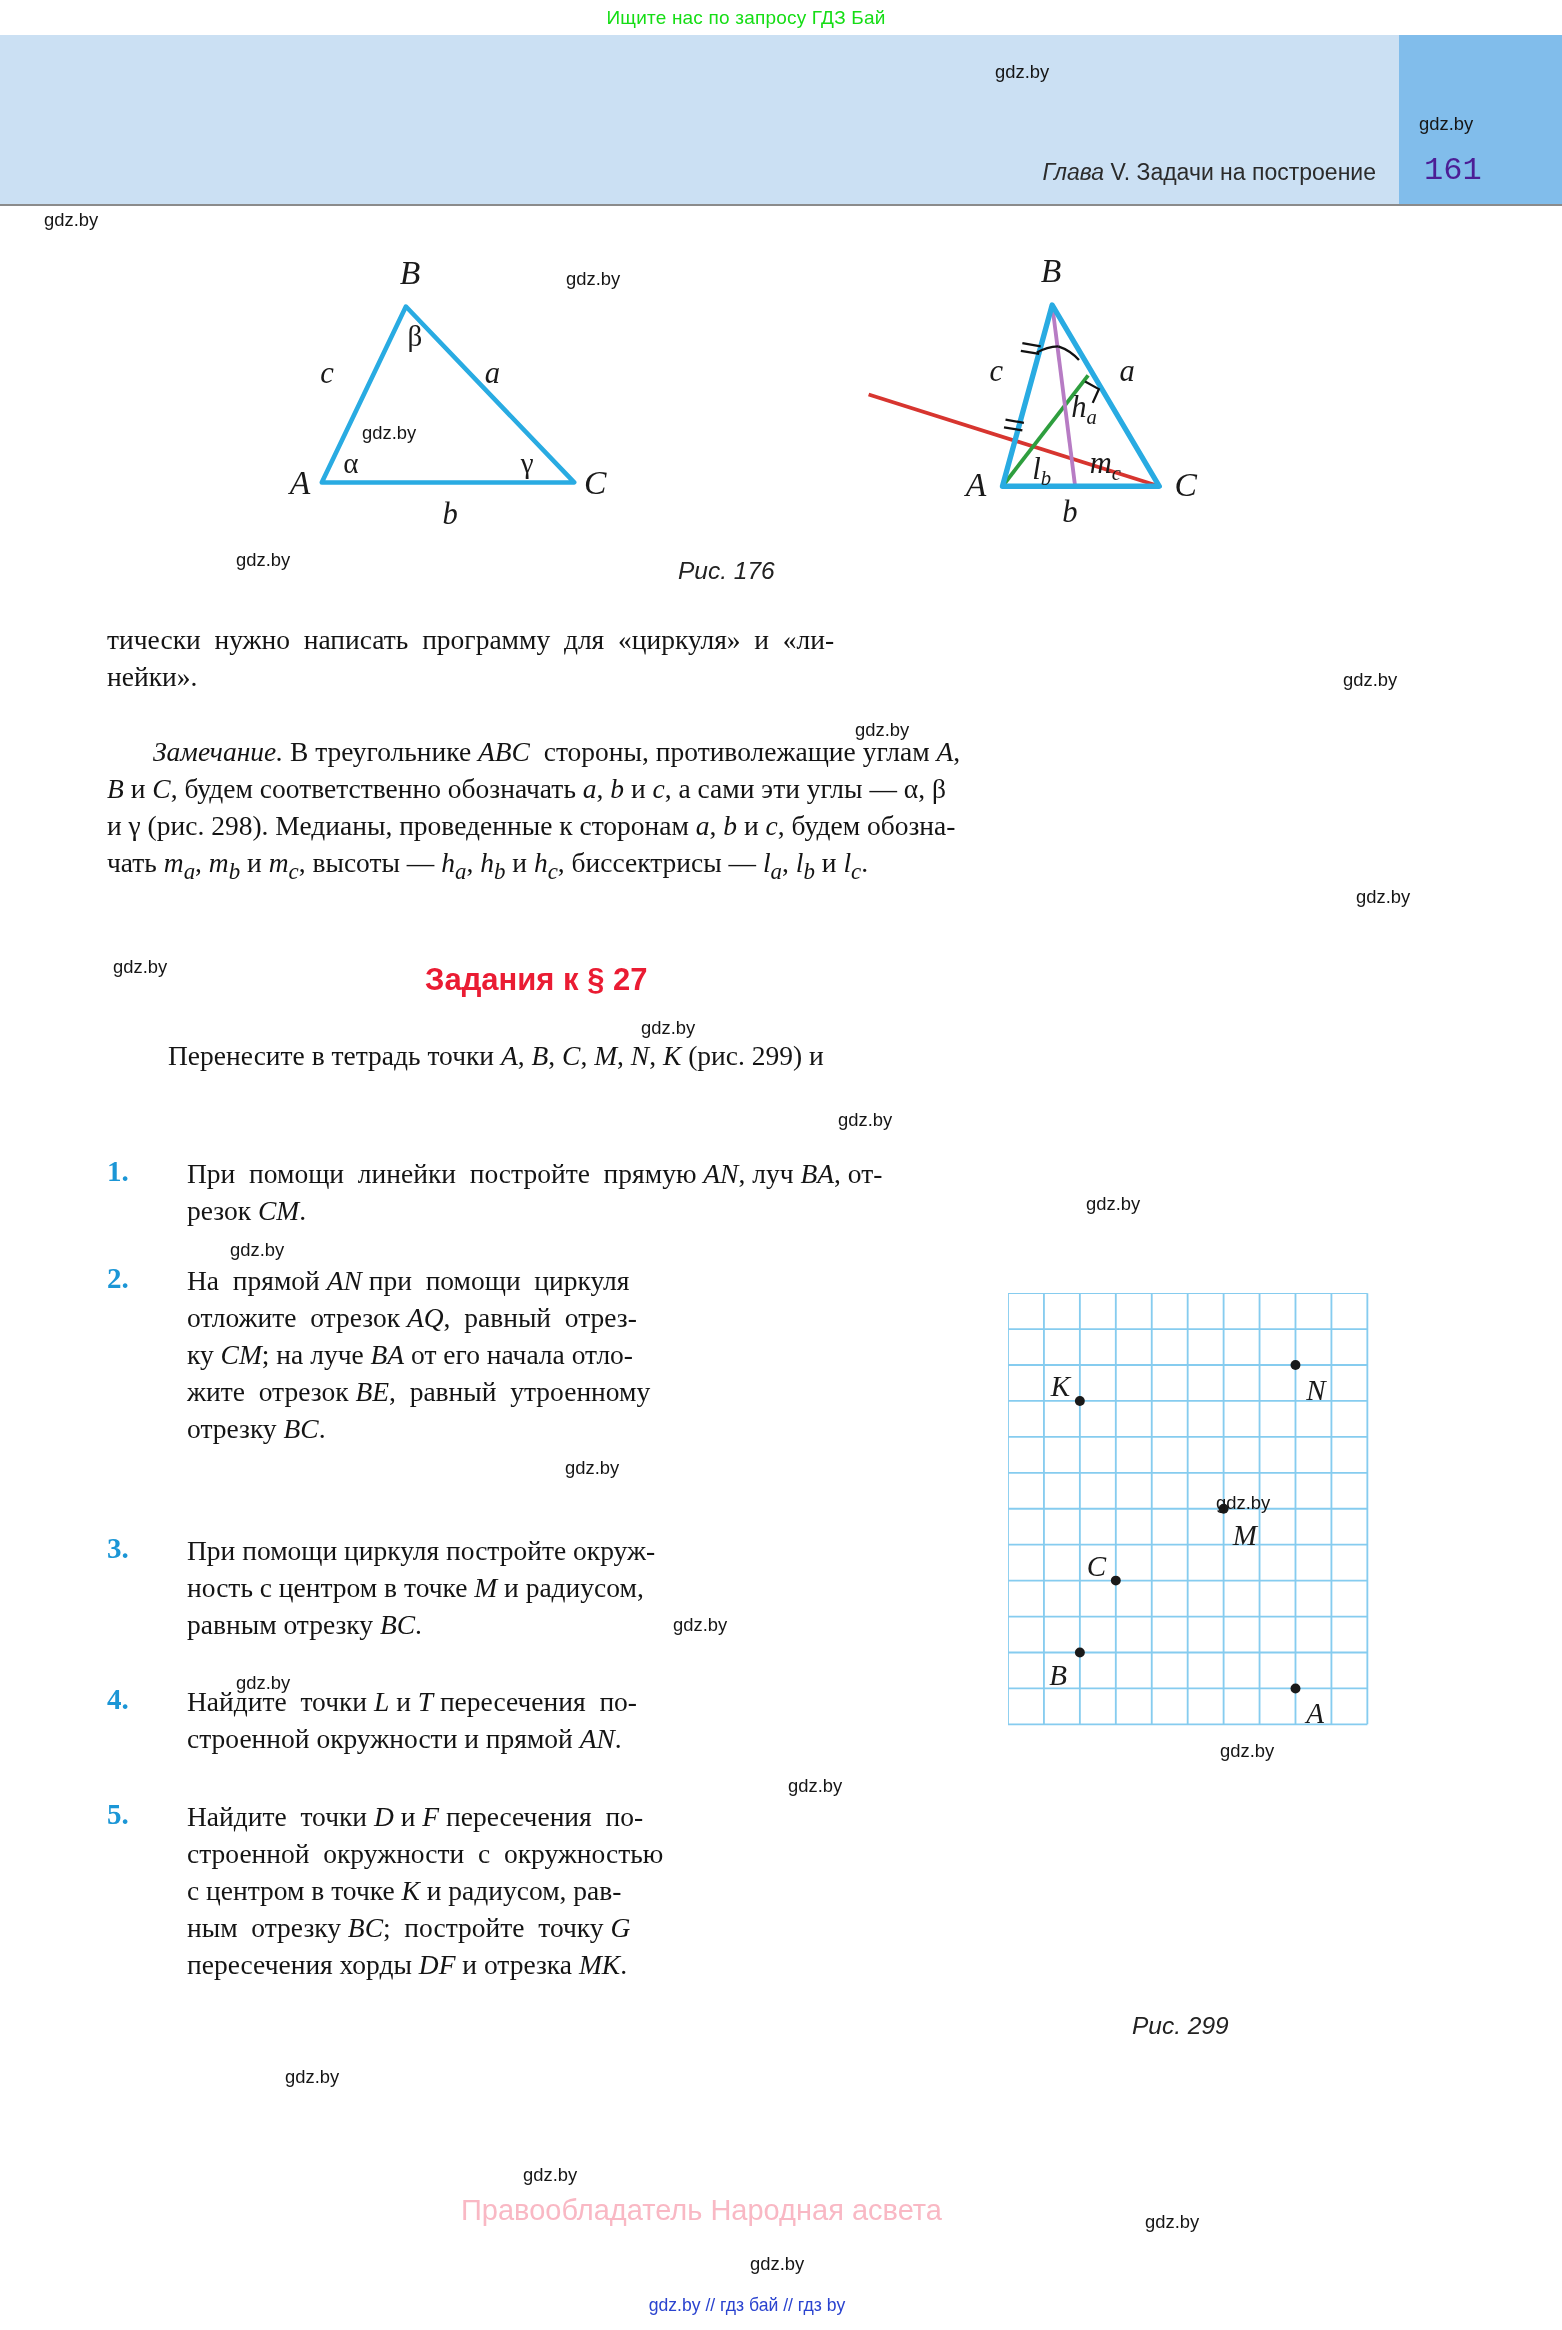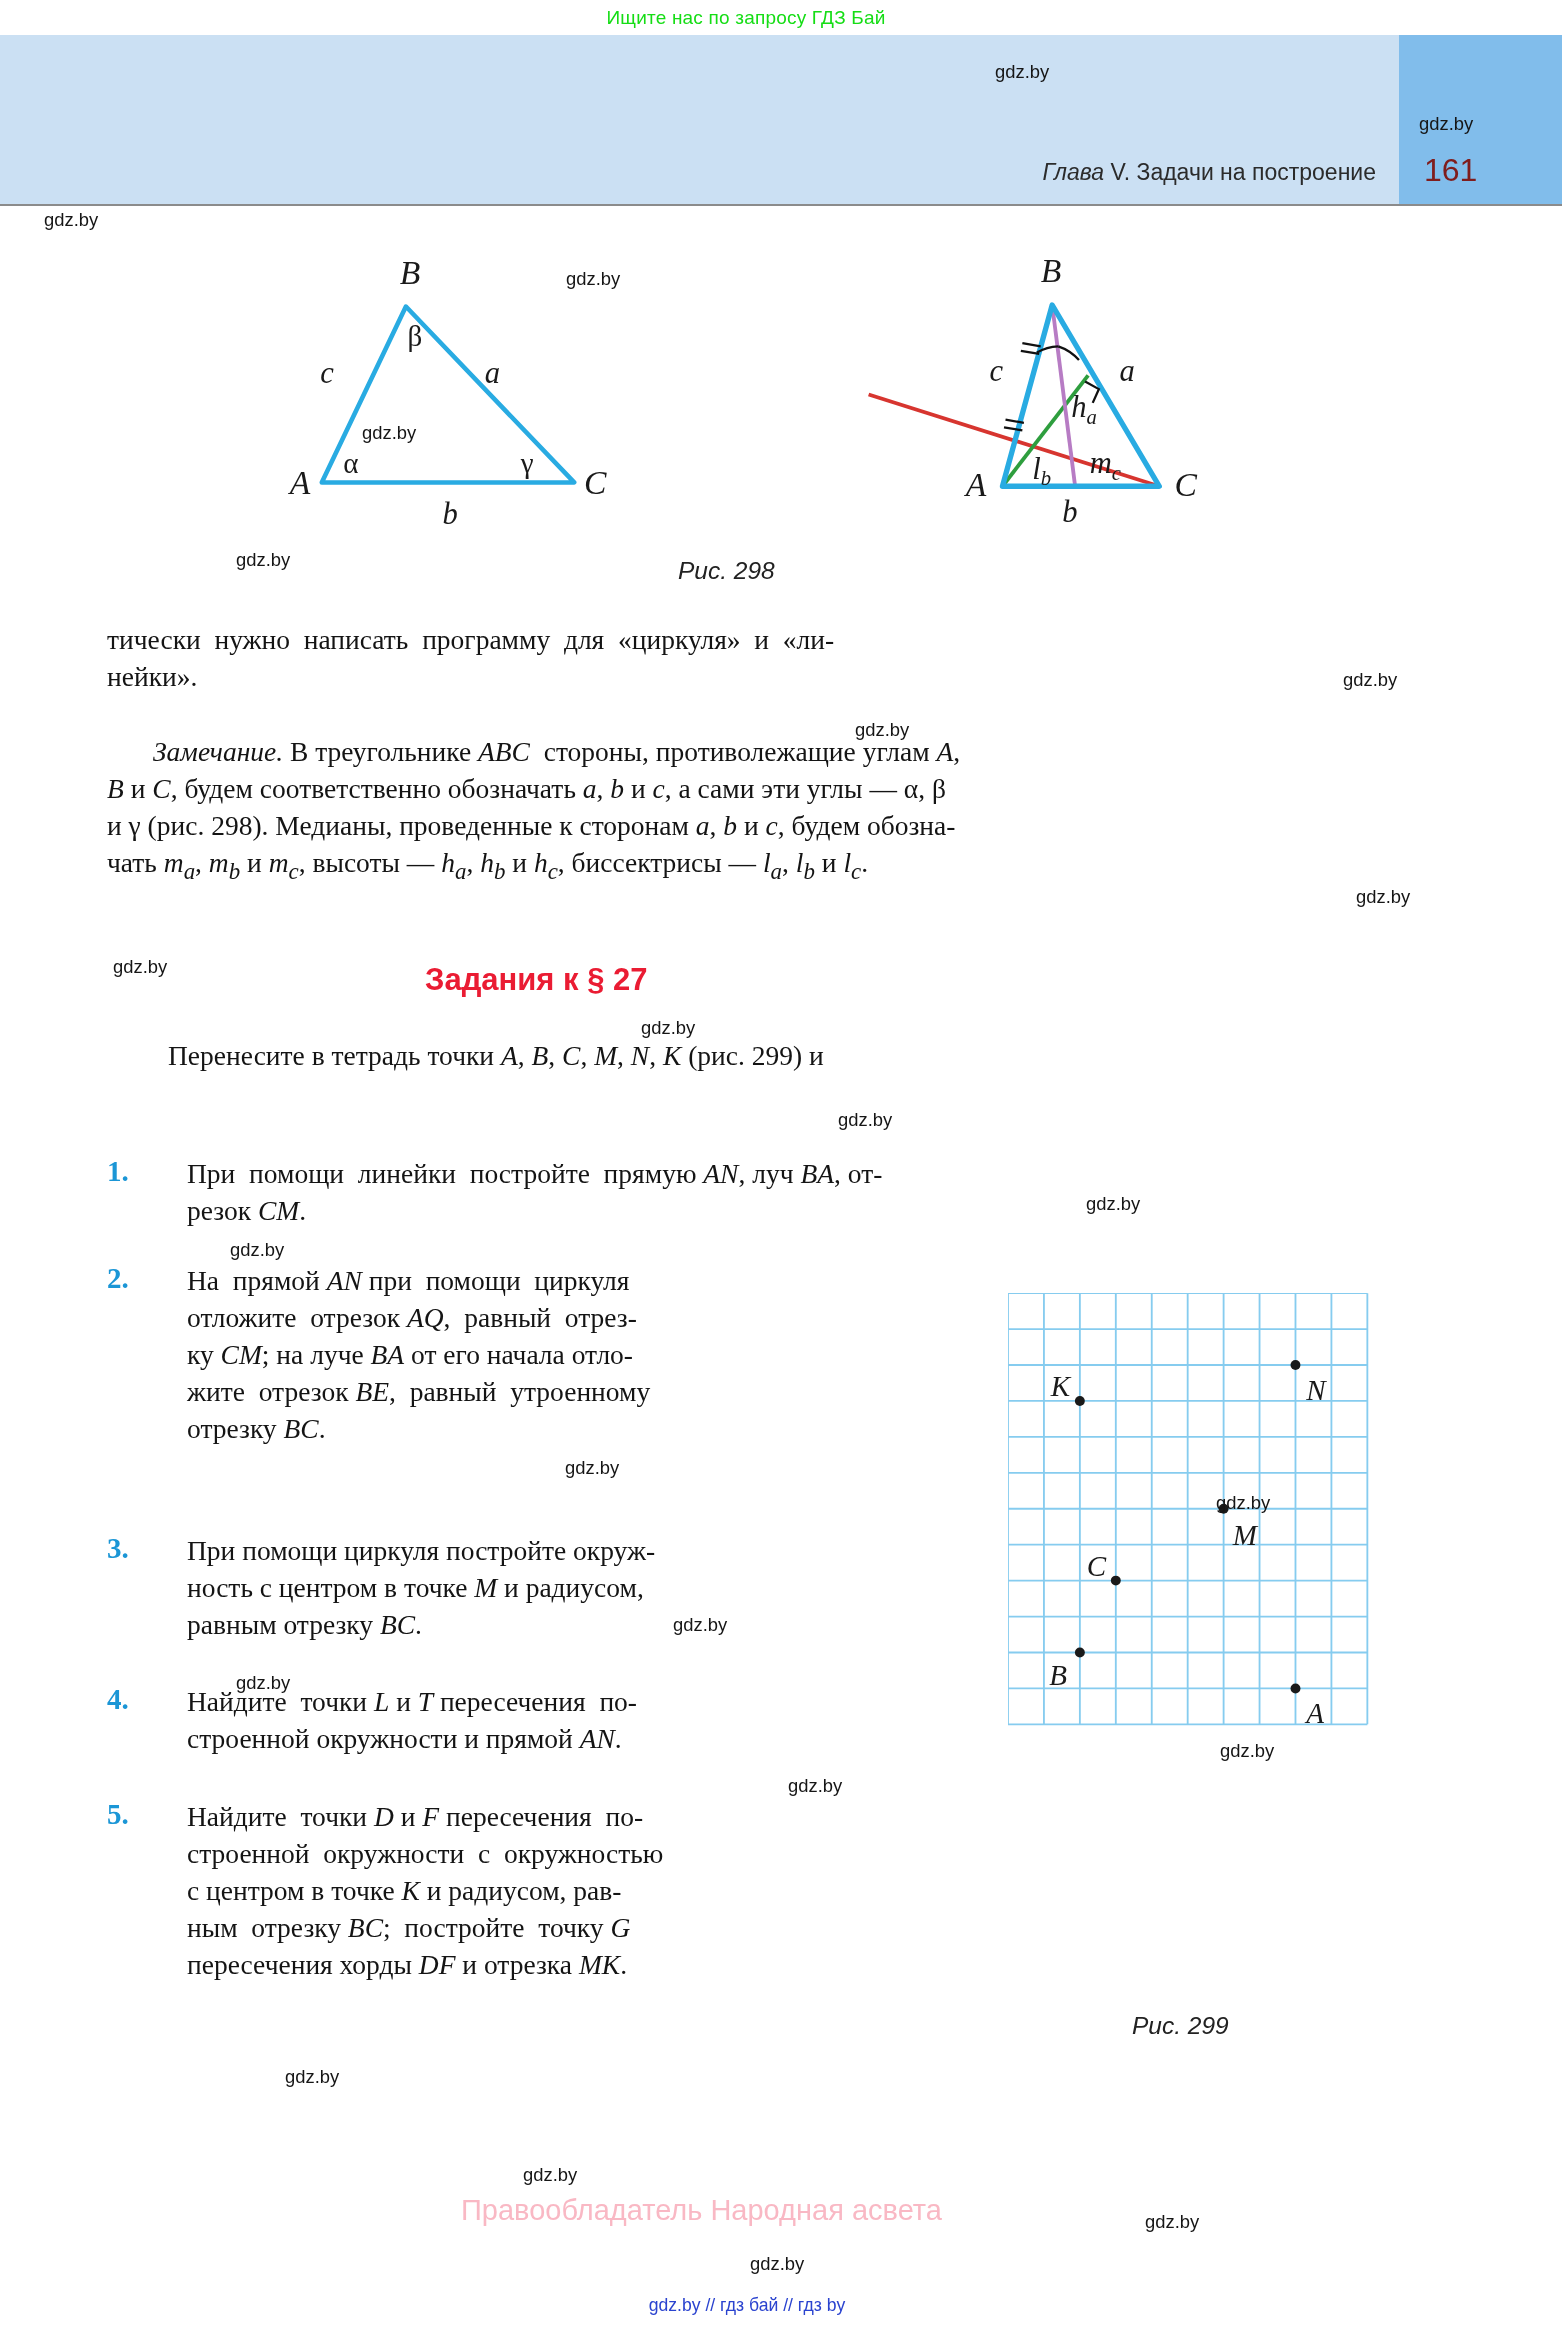--- a/index.html
+++ b/index.html
@@ -54,23 +54,23 @@
     color: #2b2b2b;
     white-space: nowrap;
   }
   .header-title .chap {
     font-style: italic;
   }
   .header-pagenum {
     position: absolute;
     left: 25px;
     bottom: 15.3px;
-    font-family: Liberation Sans, sans-serif;
+    font-family: Liberation Mono, monospace;
     font-size: 32px;
-    color: #7f1d1d;
+    color: #4c1d95;
   }
 
   
   .wm {
     position: absolute;
     font-family: "Liberation Sans", sans-serif;
     font-size: 18.4px;
     color: #161616;
     white-space: nowrap;
     pointer-events: none;
@@ -213,21 +213,21 @@
     <text x="962" y="348" font-family="Liberation Serif, serif" font-style="italic" font-size="44" fill="#1a1a1a">A</text>
     <text x="1235" y="348" font-family="Liberation Serif, serif" font-style="italic" font-size="44" fill="#1a1a1a">C</text>
     <text x="993" y="198" font-family="Liberation Serif, serif" font-style="italic" font-size="40" fill="#1a1a1a">c</text>
     <text x="1163" y="198" font-family="Liberation Serif, serif" font-style="italic" font-size="40" fill="#1a1a1a">a</text>
     <text x="1088" y="382" font-family="Liberation Serif, serif" font-style="italic" font-size="40" fill="#1a1a1a">b</text>
     <text x="1100" y="245" font-family="Liberation Serif, serif" font-style="italic" font-size="40" fill="#1a1a1a">h<tspan font-size="27" dy="9">a</tspan></text>
     <text x="1049" y="325" font-family="Liberation Serif, serif" font-style="italic" font-size="40" fill="#1a1a1a">l<tspan font-size="27" dy="9">b</tspan></text>
     <text x="1124" y="318" font-family="Liberation Serif, serif" font-style="italic" font-size="40" fill="#1a1a1a">m<tspan font-size="27" dy="9">c</tspan></text>
   </svg>
 </div>
-<div class="fig-caption" style="left:678px; top:557px;">Рис. 298</div>
+<div class="fig-caption" style="left:678px; top:557px;">Рис. 176</div>
 
 <div class="body-text para" style="left:107px; top:621px; width:1346px;">
   <span>тически&nbsp; нужно&nbsp; написать&nbsp; программу&nbsp; для&nbsp; «циркуля»&nbsp; и&nbsp; «ли-</span><br>
   <span>нейки».</span>
 </div>
 
 <div class="body-text" style="left:107px; top:733px; width:1346px;">
   <div style="text-indent:46px;">
     <span class="mi" style="font-family:'Liberation Serif',serif;">Замечание.</span>
     <span> В треугольнике <i>ABC</i>&nbsp; стороны, противолежащие углам <i>A</i>,</span>

